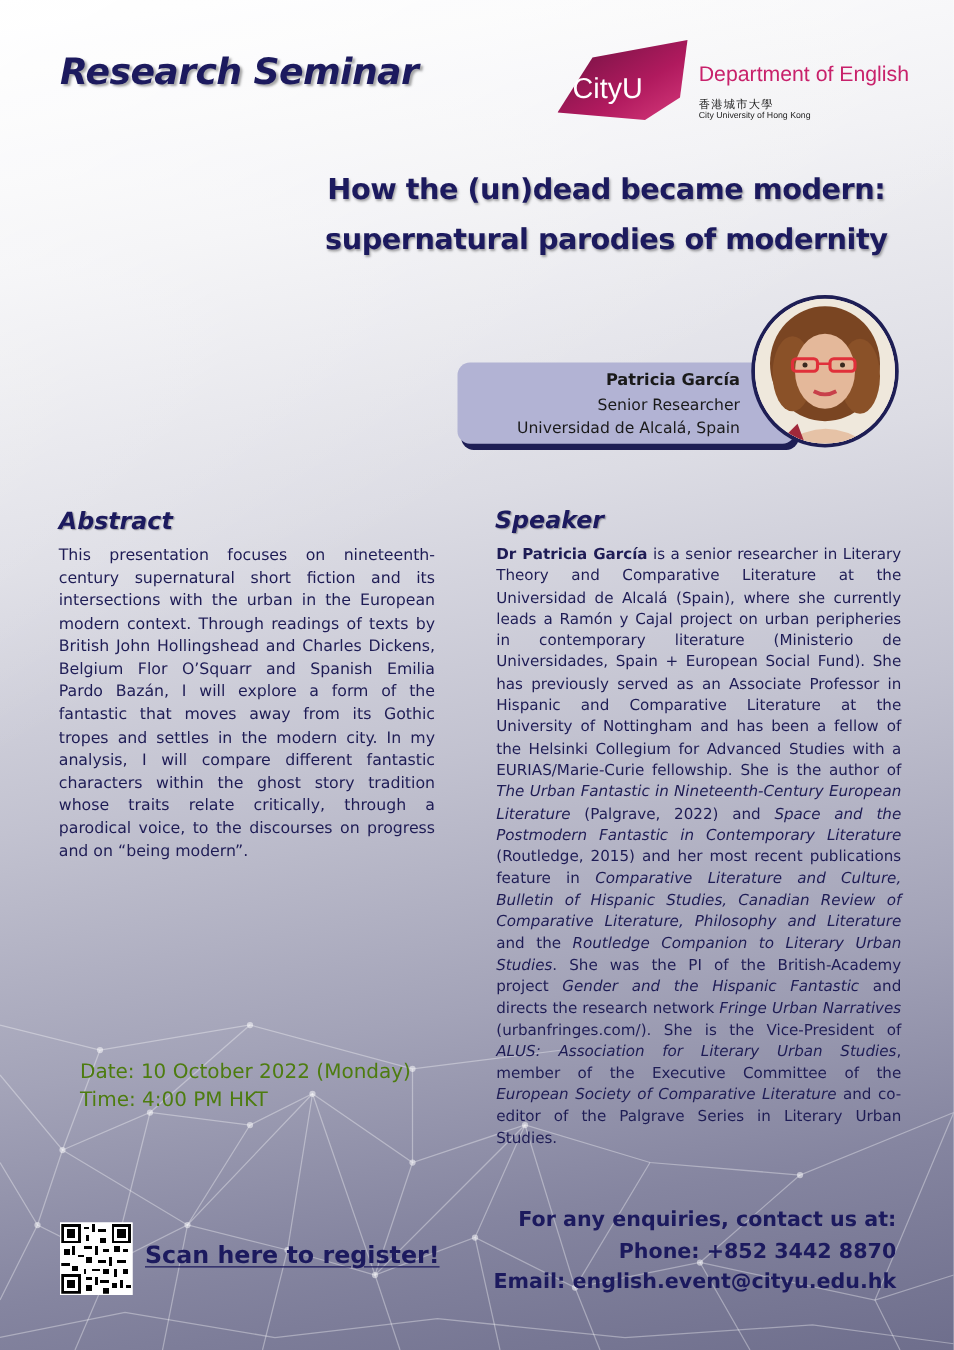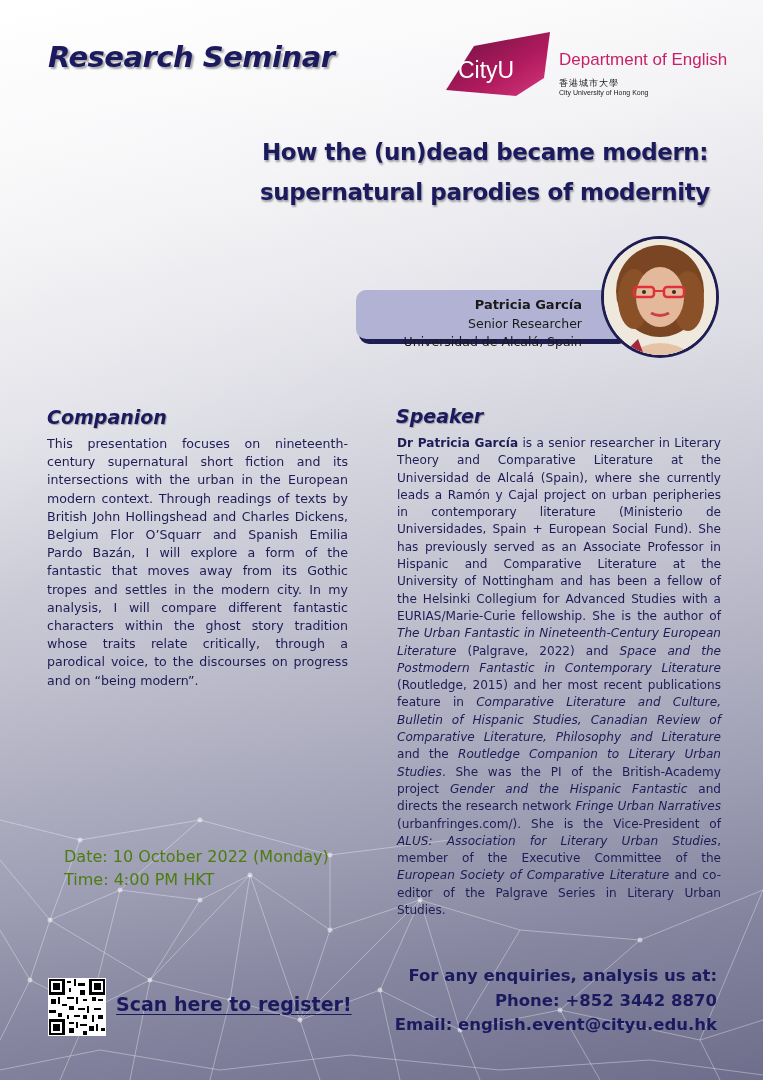--- a/index.html
+++ b/index.html
@@ -42,21 +42,21 @@
   }
 
   .talk-title {
     position: absolute; left: 250px; width: 470px; top: 132px;
     text-align: center; font-weight: bold; font-size: 23px; line-height: 40px;
     color: #1c1a5e; text-shadow: 1px 2px 2px rgba(0,0,0,0.35);
     letter-spacing: -0.4px;
   }
 
   .speaker-card {
-    position: absolute; left: 356px; top: 290px; width: 270px; height: 49px;
+    position: absolute; left: 366px; top: 290px; width: 270px; height: 65px;
     background: #b2b3d4; border-radius: 10px;
     box-shadow: 3px 5px 0 #1e1e55;
   }
   .speaker-card .name {
     position: absolute; right: 44px; top: 7px; font-weight: bold; font-size: 13px; color: #1a1a1a;
   }
   .speaker-card .role {
     position: absolute; right: 44px; top: 26px; font-size: 12.5px; color: #1a1a1a;
   }
   .speaker-card .inst {
@@ -198,21 +198,21 @@
       <rect x="60" y="48" width="20" height="10" rx="3" fill="none" stroke="#e0303a" stroke-width="2.5"></rect>
       <line x1="50" y1="52" x2="60" y2="52" stroke="#e0303a" stroke-width="2"></line>
       <circle cx="40" cy="53" r="2" fill="#3a2a20"></circle>
       <circle cx="70" cy="53" r="2" fill="#3a2a20"></circle>
       <path d="M47 74 Q56 79 65 74" stroke="#c8404a" stroke-width="3" fill="none"></path>
       <path d="M24 116 Q56 92 90 116 Z" fill="#e6c2a6"></path>
       <path d="M18 116 L34 100 L40 116 Z" fill="#a0283a"></path>
     </svg>
   </div>
 
-  <div class="section-head abstract-head">Companion</div>
+  <div class="section-head abstract-head">Abstract</div>
   <div class="abstract-body">This presentation focuses on nineteenth-century supernatural short fiction and its intersections with the urban in the European modern context. Through readings of texts by British John Hollingshead and Charles Dickens, Belgium Flor O’Squarr and Spanish Emilia Pardo Bazán, I will explore a form of the fantastic that moves away from its Gothic tropes and settles in the modern city. In my analysis, I will compare different fantastic characters within the ghost story tradition whose traits relate critically, through a parodical voice, to the discourses on progress and on “being modern”.</div>
 
   <div class="section-head speaker-head">Speaker</div>
   <div class="speaker-body" id="speaker-bio"><b>Dr Patricia García</b><span> is a senior researcher in Literary Theory and Comparative Literature at the Universidad de Alcalá (Spain), where she currently leads a Ramón y Cajal project on urban peripheries in contemporary literature (Ministerio de Universidades, Spain + European Social Fund). She has previously served as an Associate Professor in Hispanic and Comparative Literature at the University of Nottingham and has been a fellow of the Helsinki Collegium for Advanced Studies with a EURIAS/Marie-Curie fellowship. She is the author of </span><i>The Urban Fantastic in Nineteenth-Century European Literature</i><span> (Palgrave, 2022) and </span><i>Space and the Postmodern Fantastic in Contemporary Literature</i><span> (Routledge, 2015) and her most recent publications feature in </span><i>Comparative Literature and Culture, Bulletin of Hispanic Studies, Canadian Review of Comparative Literature, Philosophy and Literature</i><span> and the </span><i>Routledge Companion to Literary Urban Studies</i><span>. She was the PI of the British-Academy project </span><i>Gender and the Hispanic Fantastic</i><span> and directs the research network </span><i>Fringe Urban Narratives</i><span> (urbanfringes.com/). She is the Vice-President of </span><i>ALUS: Association for Literary Urban Studies</i><span>, member of the Executive Committee of the </span><i>European Society of Comparative Literature</i><span> and co-editor of the Palgrave Series in Literary Urban Studies.</span></div>
 
   <div class="event-info">
     <div class="big">Date: 10 October 2022 (Monday)</div>
     <div class="big">Time: 4:00 PM HKT</div>
   </div>
 
@@ -260,17 +260,17 @@
           <rect x="21" y="20" width="1" height="3"></rect>
           <rect x="23" y="22" width="2" height="1"></rect>
         <rect x="9" y="22" width="2" height="2"></rect>
           <rect x="15" y="23" width="2" height="2"></rect>
       </g>
     </svg>
   </div>
   <a class="register-link">Scan here to register!</a>
 
   <div class="contact">
-    <div>For any enquiries, analysis us at:</div>
+    <div>For any enquiries, contact us at:</div>
     <div>Phone: +852 3442 8870</div>
     <div>Email: english.event@cityu.edu.hk</div>
   </div>
 </div>
 
 </body></html>

